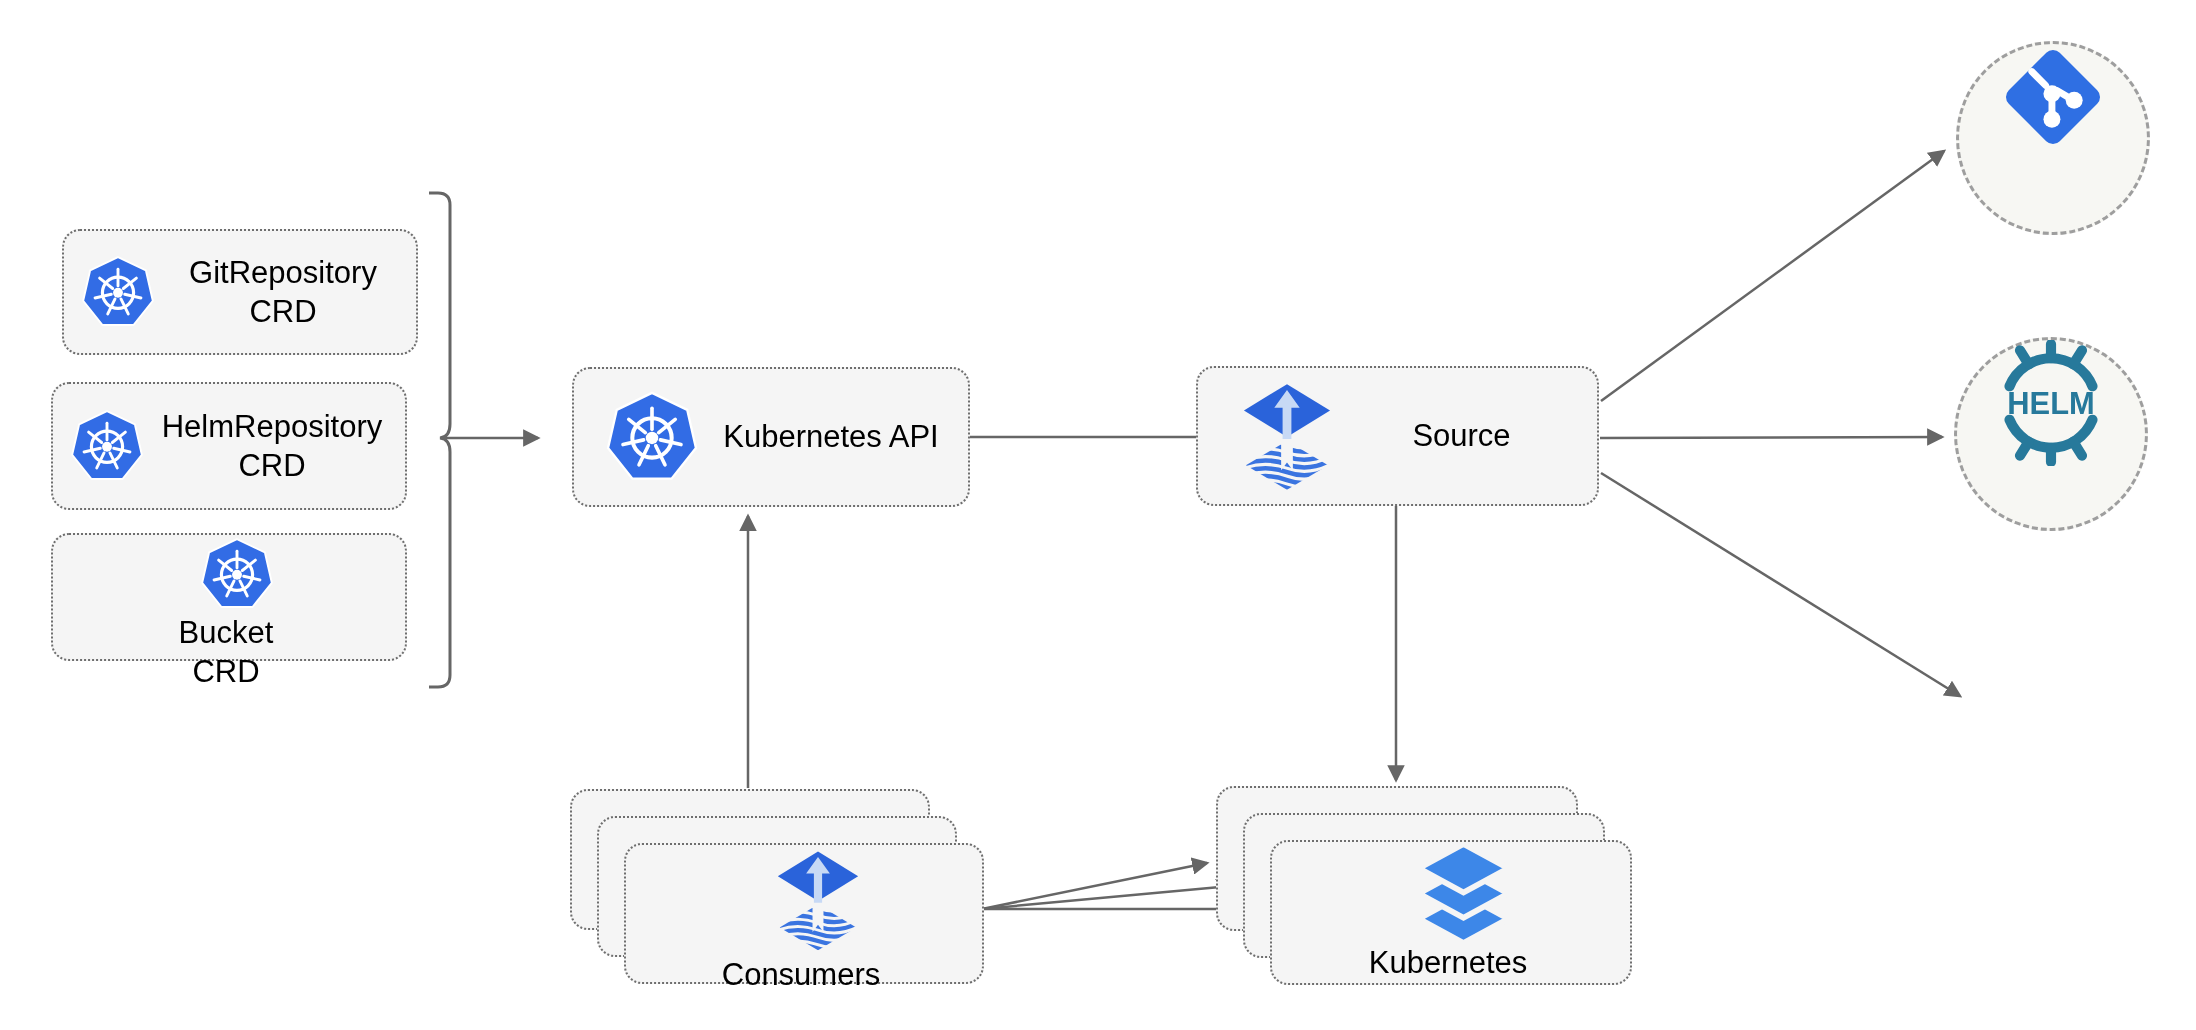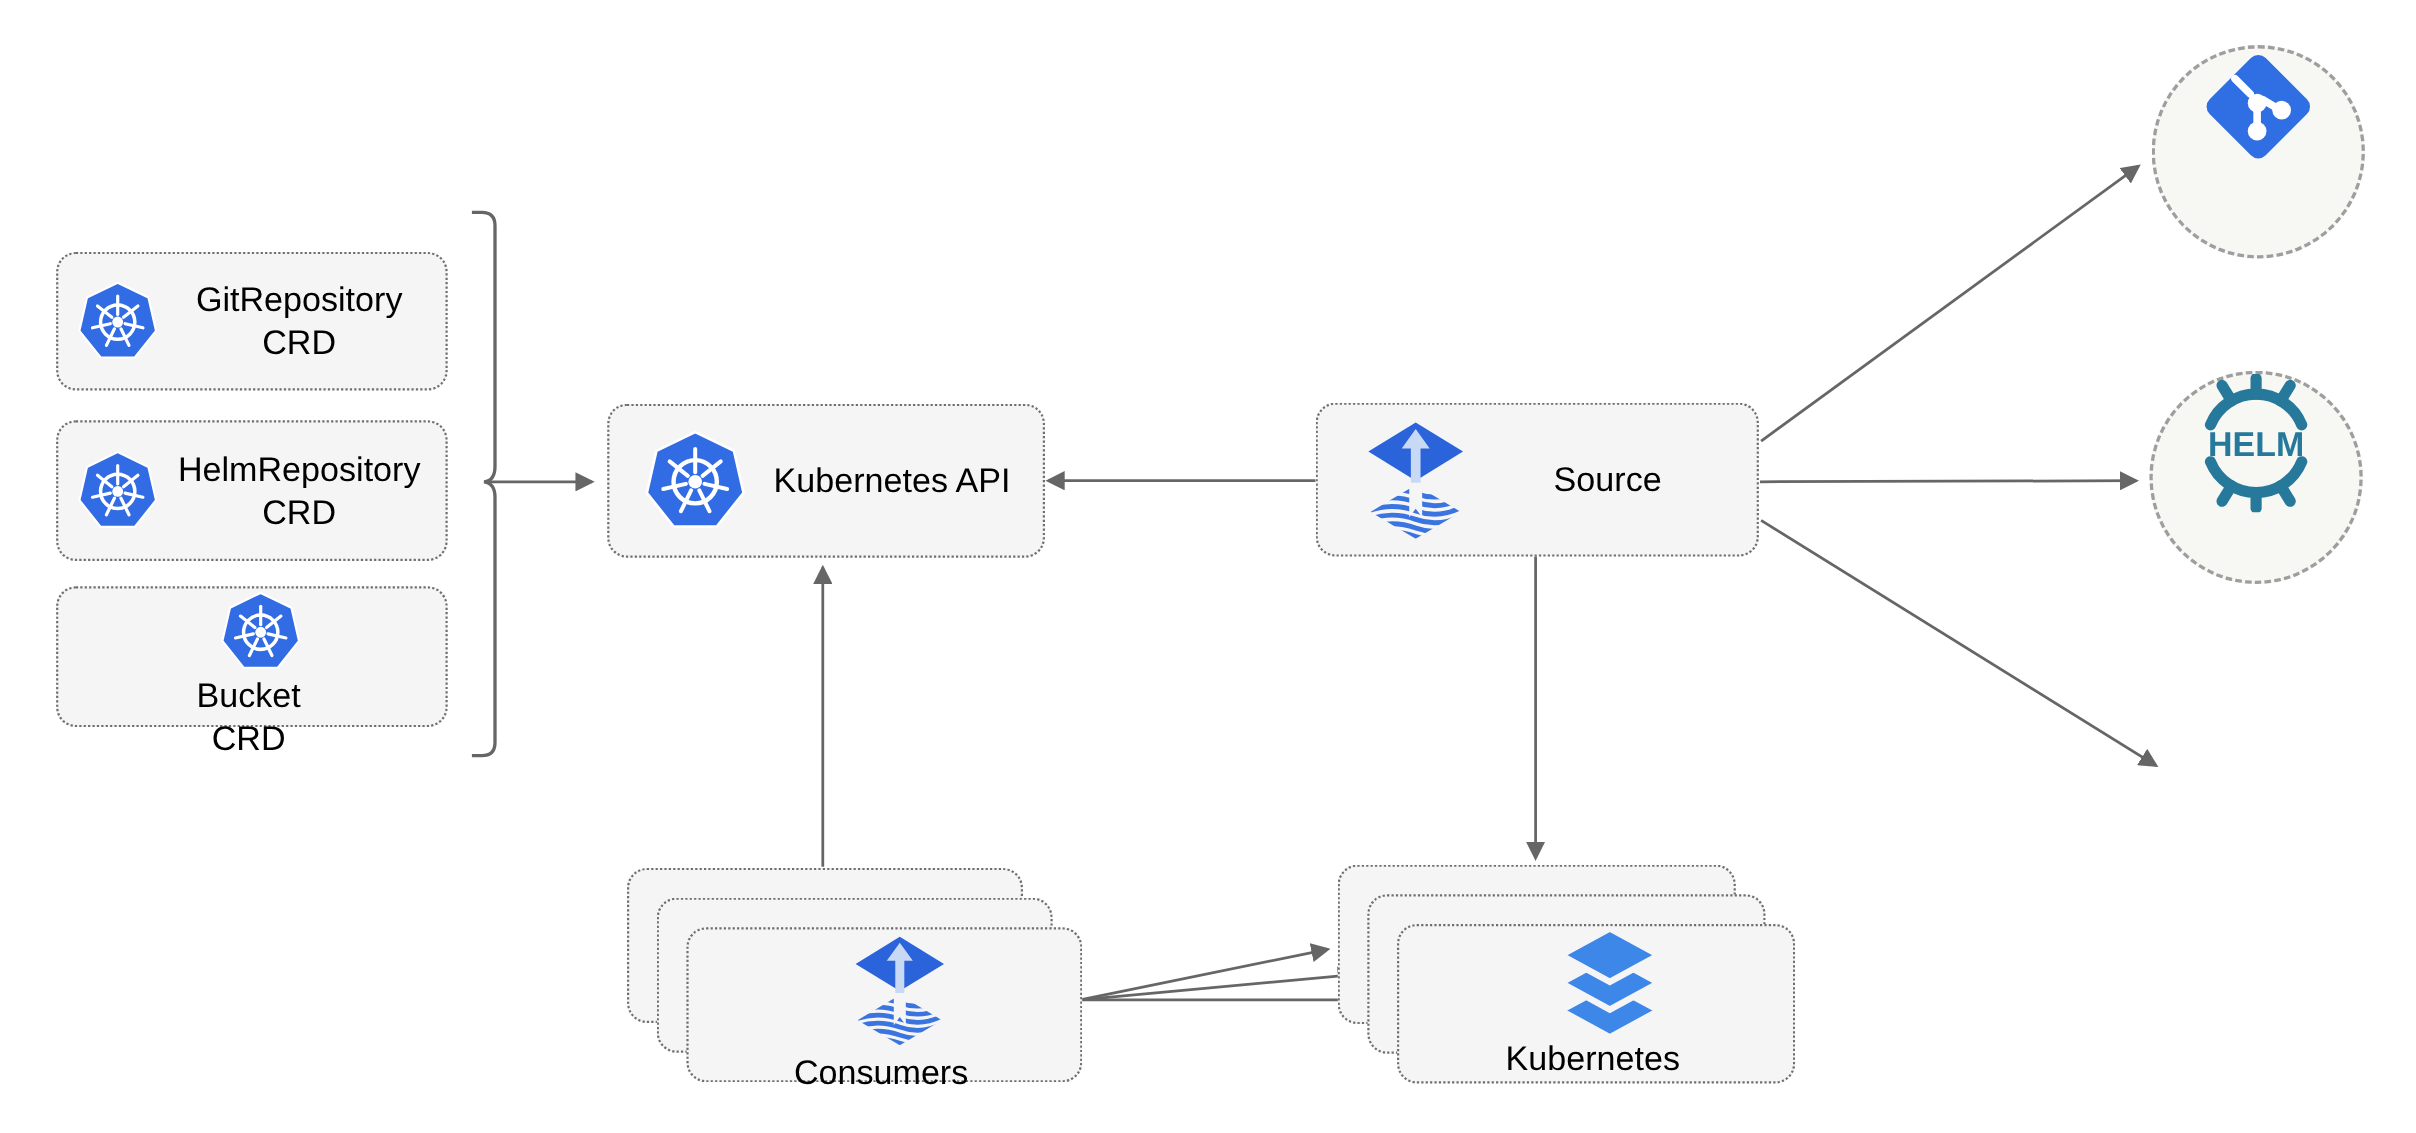--- a/index.html
+++ b/index.html
@@ -119,21 +119,21 @@
     <line class="edge" x1="748" y1="788" x2="748" y2="516" marker-end="url(#arr)"></line>
     <line class="edge" x1="1396" y1="506" x2="1396" y2="780" marker-end="url(#arr)"></line>
     <line class="edge" x1="1601" y1="401" x2="1944" y2="151" marker-end="url(#arr)"></line>
     <line class="edge" x1="1600" y1="438" x2="1942" y2="437" marker-end="url(#arr)"></line>
     <line class="edge" x1="1601" y1="473" x2="1960" y2="696" marker-end="url(#arr)"></line>
     <line class="edge" x1="982" y1="909" x2="1207" y2="863" marker-end="url(#arr)"></line>
     <line class="edge" x1="982" y1="909" x2="1231" y2="886" marker-end="url(#arr)"></line>
     <line class="edge" x1="982" y1="909" x2="1258" y2="909" marker-end="url(#arr)"></line>
   </svg>
 
-  <div class="node box" style="left:51px;top:229px;width:356px;height:126px;">
+  <div class="node box" style="left:62px;top:229px;width:356px;height:126px;">
     <svg class="icon" width="76" height="78" style="margin-left:16px">
         <use href="#icon-k8s"></use>
       </svg>
     <div class="label">
       <span class="l1">GitRepository</span>
       <span class="l2">CRD</span>
     </div>
   </div>
 
   <div class="node box" style="left:51px;top:382px;width:356px;height:128px;">
@@ -149,21 +149,21 @@
   <div class="node box" style="left:51px;top:533px;width:356px;height:128px;flex-direction:column;">
     <svg class="icon" width="76" height="78" style="margin-left:16px">
         <use href="#icon-k8s"></use>
       </svg>
     <div class="label">
       <span class="l1">Bucket</span>
       <span class="l2">CRD</span>
     </div>
   </div>
 
-  <div class="node box" style="left:552px;top:367px;width:398px;height:140px;">
+  <div class="node box" style="left:572px;top:367px;width:398px;height:140px;">
     <svg class="icon" width="96" height="98" style="margin-left:30px">
         <use href="#icon-k8s"></use>
       </svg>
     <div class="label big-label">
       <span>Kubernetes API</span>
     </div>
   </div>
 
   <div class="node box" style="left:1196px;top:366px;width:403px;height:140px;">
     <svg class="icon" width="90" height="108" style="margin-left:44px">

